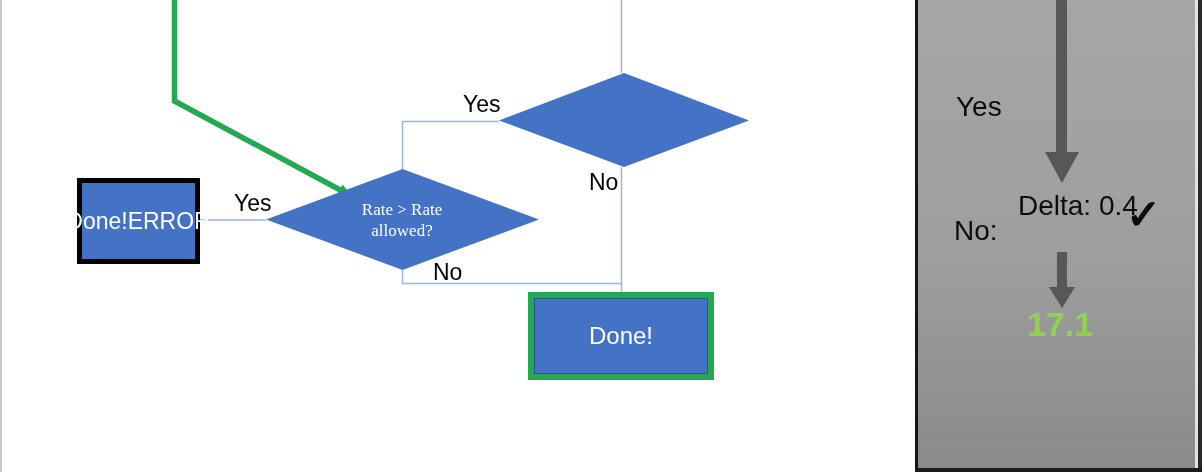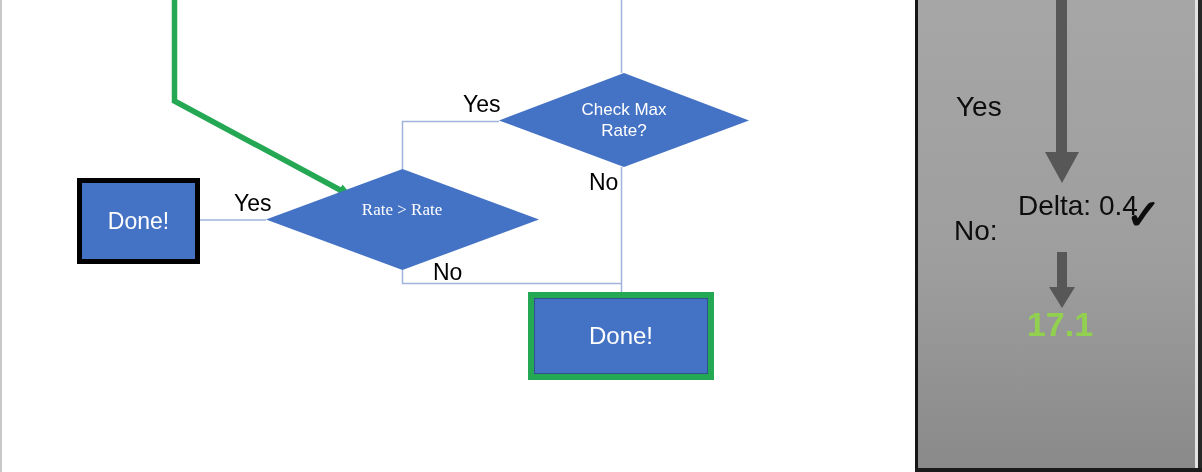--- a/index.html
+++ b/index.html
@@ -89,35 +89,33 @@
       <path d="M200 220 H266"></path>
     </g>
 
     <polyline points="174.5,0 174.5,101 342,191" stroke="#24A854" stroke-width="5.5" fill="none"></polyline>
     <polygon points="353,197 336.5,195.5 342.5,184.5" fill="#24A854"></polygon>
 
     <polygon points="624,73 749,120.5 624,167 499,120.5" fill="#4472C4"></polygon>
     <polygon points="402.5,169 539,219.5 402.5,270 266,219.5" fill="#4472C4"></polygon>
   </svg>
 
-  <div class="diamond-label" style="left:514px; top:99px;">
-    <span style="display:block">Check Max</span>
-    <span style="display:block">Rate?</span>
-  </div>
   <div class="diamond-label" style="left:292px; top:199px;font-family:Liberation Serif, serif;">
     <span style="display:block">Rate &gt; Rate</span>
+    <span style="display:block">allowed?</span>
   </div>
 
   <div class="branch-label" style="left:463px; top:92px;">Yes</div>
   <div class="branch-label" style="left:589px; top:170px;">No</div>
   <div class="branch-label" style="left:234px; top:191px;">Yes</div>
   <div class="branch-label" style="left:433px; top:260px;">No</div>
 
   <div class="flow-box box-done-error">
     <span>Done!</span>
+    <span>ERROR</span>
   </div>
   <div class="flow-box box-done">
     <span>Done!</span>
   </div>
 
   <div class="side-panel">
     <div class="panel-gray"></div>
     <div class="panel-left-border"></div>
     <div class="panel-light-strip"></div>
     <div class="panel-right-border"></div>

